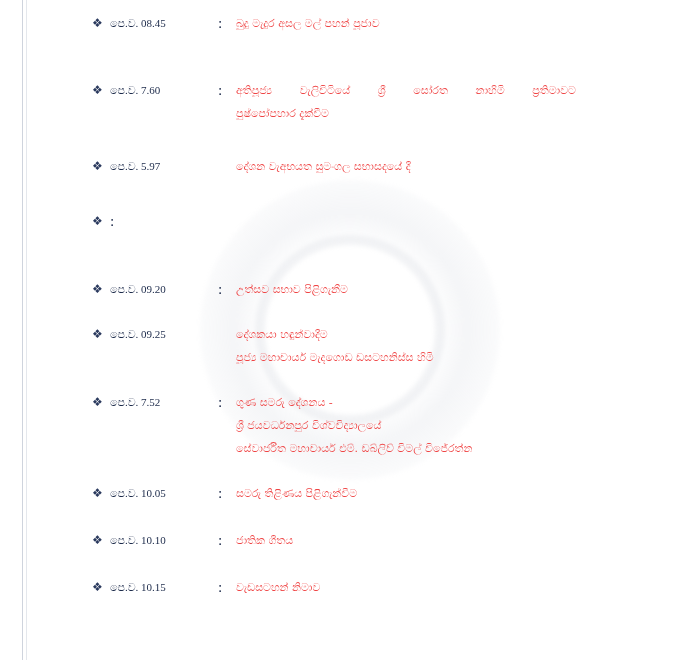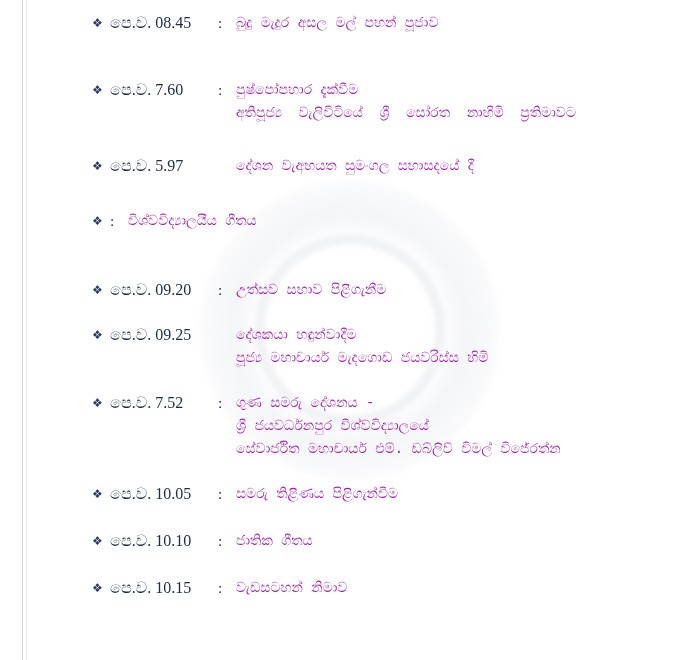--- a/index.html
+++ b/index.html
@@ -77,39 +77,38 @@
     width: 18px;
     font-size: 12px;
     line-height: 22px;
     color: #2b3a5e;
     text-align: left;
   }
   .time {
     flex: 0 0 auto;
     width: 108px;
     font-family: "Liberation Serif", "DejaVu Serif", serif;
-    font-size: 16px;
+    font-size: 11px;
     line-height: 22px;
     color: #1c2a4a;
     white-space: nowrap;
   }
   .colon {
     flex: 0 0 auto;
     width: 18px;
     font-family: "Liberation Serif", "DejaVu Serif", serif;
     font-size: 15.5px;
     line-height: 22px;
     color: #1c2a4a;
   }
   .desc {
     flex: 1 1 auto;
-    font-size: 14px;
+    font-size: 11px;
     line-height: 23px;
-    color: #a21caf;
-    font-family: Liberation Mono, monospace;
+    color: #ef4444;
   }
   .desc .line {
     display: block;
     white-space: pre;
   }
   .desc .line.justify {
     white-space: normal;
     text-align: justify;
     text-align-last: justify;
     max-width: 340px;
@@ -131,58 +130,55 @@
     <span class="desc">
       <span class="line">බුදු මැදුර අසල මල් පහන් පූජාව</span>
     </span>
   </div>
 
   <div class="row" style="margin-top:44px;">
     <span class="bullet">❖</span>
     <span class="time">පෙ.ව.  7.60</span>
     <span class="colon">:</span>
     <span class="desc">
+      <span class="line justify">අතිපූජ්‍ය වැලිවිටියේ ශ්‍රී සෝරත නාහිමි ප්‍රතිමාවට</span>
       <span class="line">පුෂ්පෝපහාර දැක්වීම</span>
-      <span class="line justify">අතිපූජ්‍ය වැලිවිටියේ ශ්‍රී සෝරත නාහිමි ප්‍රතිමාවට</span>
     </span>
   </div>
 
   <div class="row" style="margin-top:30px;">
     <span class="bullet">❖</span>
     <span class="time">පෙ.ව.  5.97</span>
     <span class="colon"></span>
     <span class="desc">
       <span class="line">දේශන වැඅභයත සුමංගල සභාසදයේ දී</span>
     </span>
   </div>
 
   <div class="row" style="margin-top:32px;">
     <span class="bullet">❖</span>
     <span class="colon">:</span>
-    <span class="desc">
-      <span class="line">විශ්වවිද්‍යාලයීය ගීතය</span>
-    </span>
   </div>
 
   <div class="row" style="margin-top:46px;">
     <span class="bullet">❖</span>
     <span class="time">පෙ.ව.  09.20</span>
     <span class="colon">:</span>
     <span class="desc">
       <span class="line">උත්සව සභාව පිළිගැනීම</span>
     </span>
   </div>
 
   <div class="row" style="margin-top:22px;">
     <span class="bullet">❖</span>
     <span class="time">පෙ.ව.  09.25</span>
     <span class="colon"></span>
     <span class="desc">
       <span class="line">දේශකයා හඳුන්වාදීම</span>
-      <span class="line">පූජ්‍ය මහාචාර්ය මැදගොඩ ජයවරිස්ස හිමි</span>
+      <span class="line">පූජ්‍ය මහාචාර්ය මැදගොඩ ඩසටහනිස්ස හිමි</span>
     </span>
   </div>
 
   <div class="row" style="margin-top:22px;">
     <span class="bullet">❖</span>
     <span class="time">පෙ.ව.  7.52</span>
     <span class="colon">:</span>
     <span class="desc">
       <span class="line">ගුණ සමරු දේශනය -</span>
       <span class="line">ශ්‍රී ජයවර්ධනපුර විශ්වවිද්‍යාලයේ</span>

